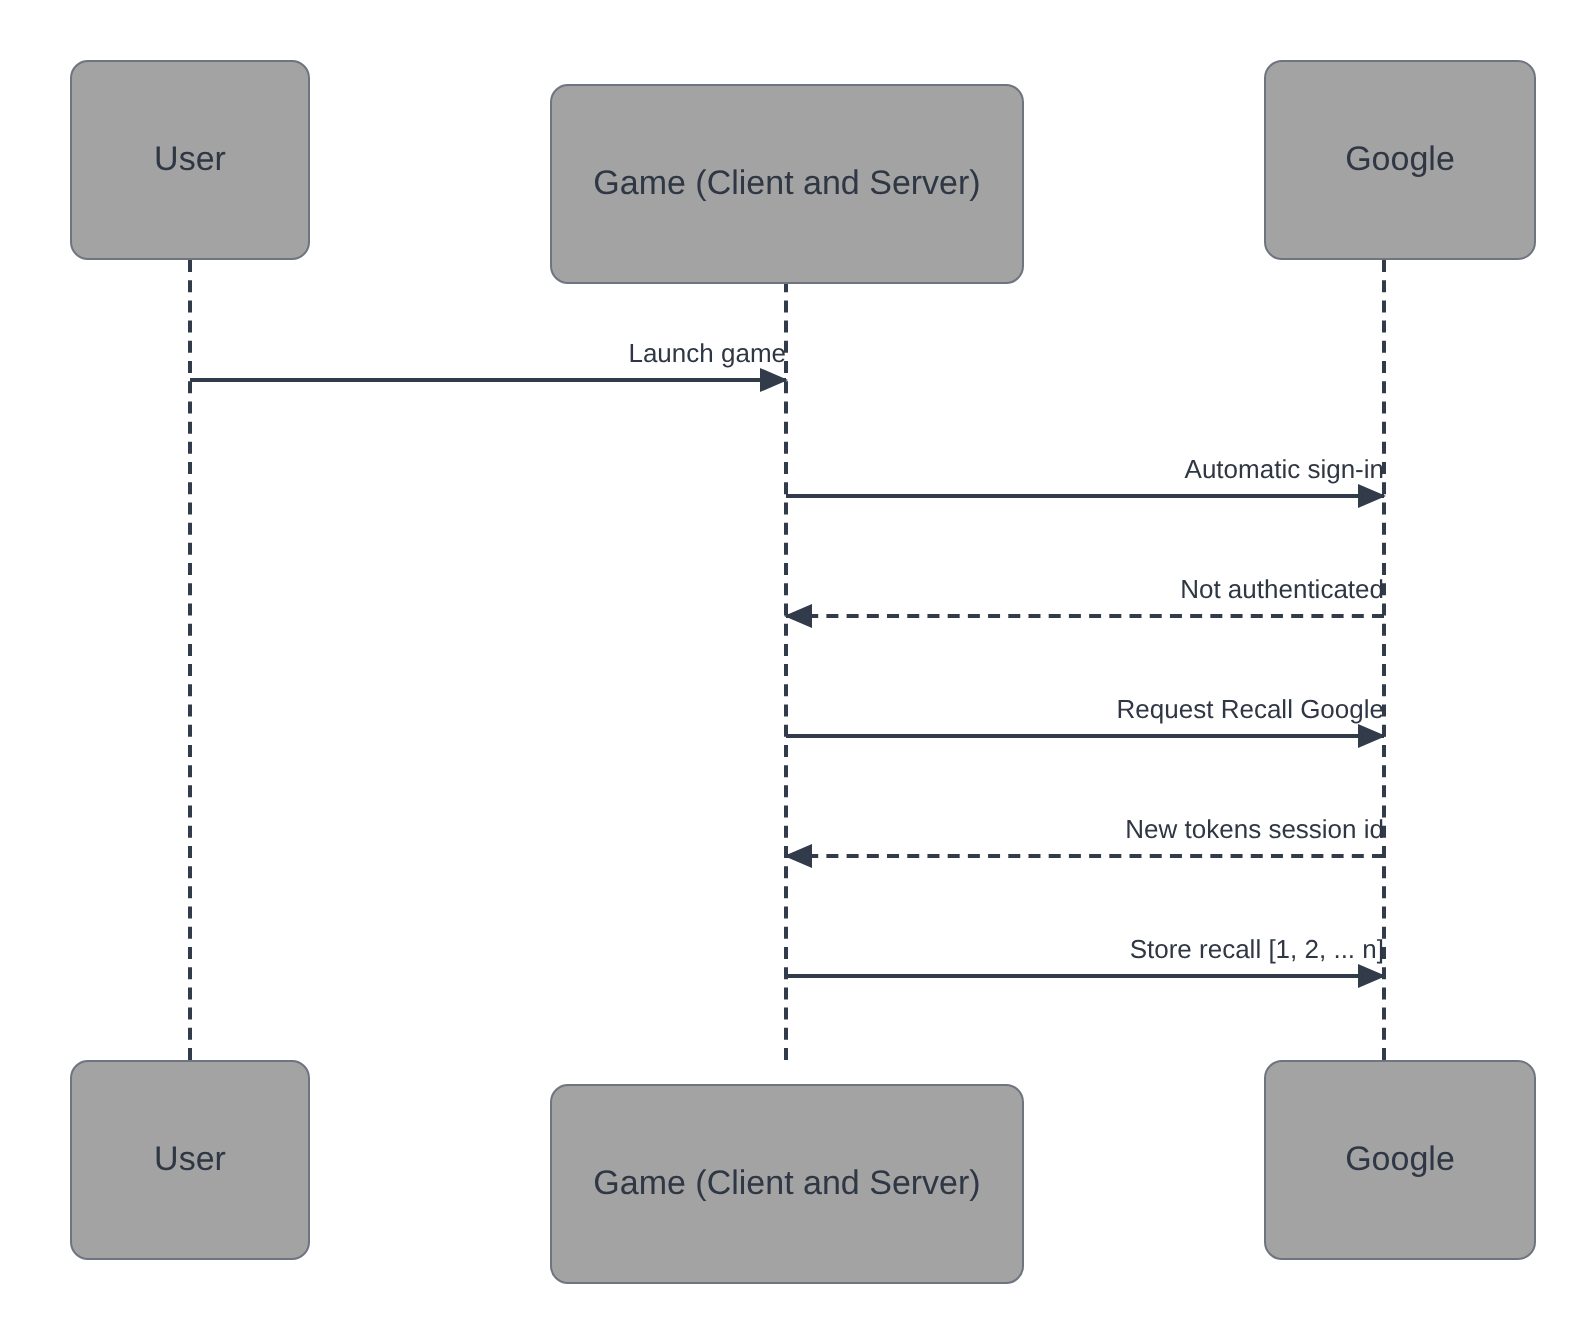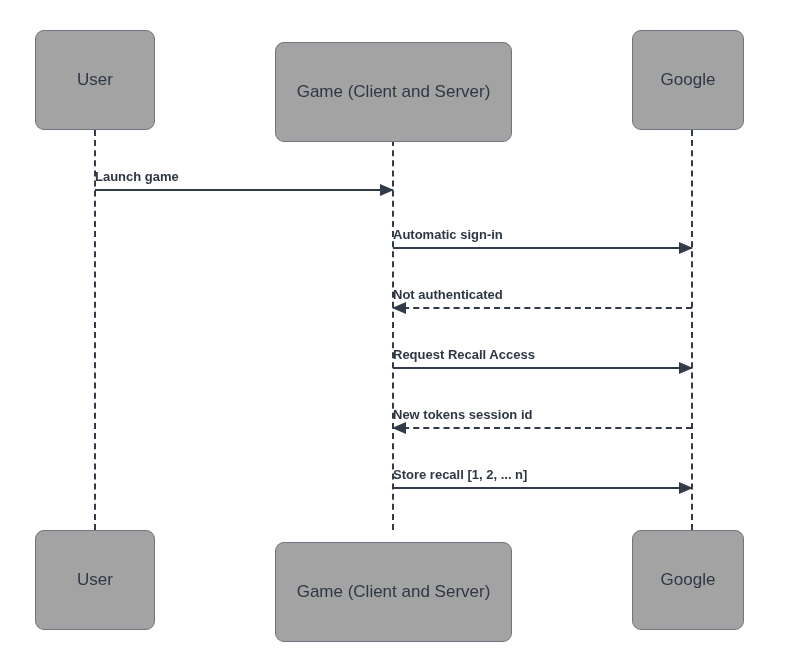--- a/index.html
+++ b/index.html
@@ -25,21 +25,21 @@
     display: flex;
     align-items: center;
     justify-content: center;
     font-size: 17px;
     color: var(--text, #2f3744);
     text-align: center;
     z-index: 2;
   }
   .actor.user   { left: 35px;  width: 120px; }
   .actor.game   { left: 275px; width: 237px; margin-top: 12px; }
-  .actor.google { left: 632px; width: 112px; }
+  .actor.google { left: 632px; width: 136px; }
   .actor.top    { top: 30px; }
   .actor.bottom { top: 530px; }
 
   .lifeline {
     position: absolute;
     top: 130px;
     height: 400px;
     width: 0;
     border-left: 2px dashed var(--stroke, #323b49);
     z-index: 1;
@@ -52,23 +52,23 @@
     position: absolute;
     height: 0;
     overflow: visible;
     z-index: 3;
   }
   .msg-label {
     position: absolute;
     left: 0;
     right: 0;
     bottom: 6px;
-    text-align: left;
+    text-align: right;
     font-size: 13px;
-    font-weight: bold;
+    font-weight: normal;
     color: var(--text, #2f3744);
     white-space: nowrap;
   }
   .msg-line {
     position: absolute;
     left: 0;
     right: 0;
     top: -1px;
     border-top: 2px solid var(--stroke, #323b49);
   }
@@ -128,21 +128,21 @@
     <div class="arrowhead right"></div>
   </div>
 
   <div class="message m3">
     <div class="msg-label">Not authenticated</div>
     <div class="msg-line dashed"></div>
     <div class="arrowhead left"></div>
   </div>
 
   <div class="message m4">
-    <div class="msg-label">Request Recall Access</div>
+    <div class="msg-label">Request Recall Google</div>
     <div class="msg-line"></div>
     <div class="arrowhead right"></div>
   </div>
 
   <div class="message m5">
     <div class="msg-label">New tokens session id</div>
     <div class="msg-line dashed"></div>
     <div class="arrowhead left"></div>
   </div>
 

